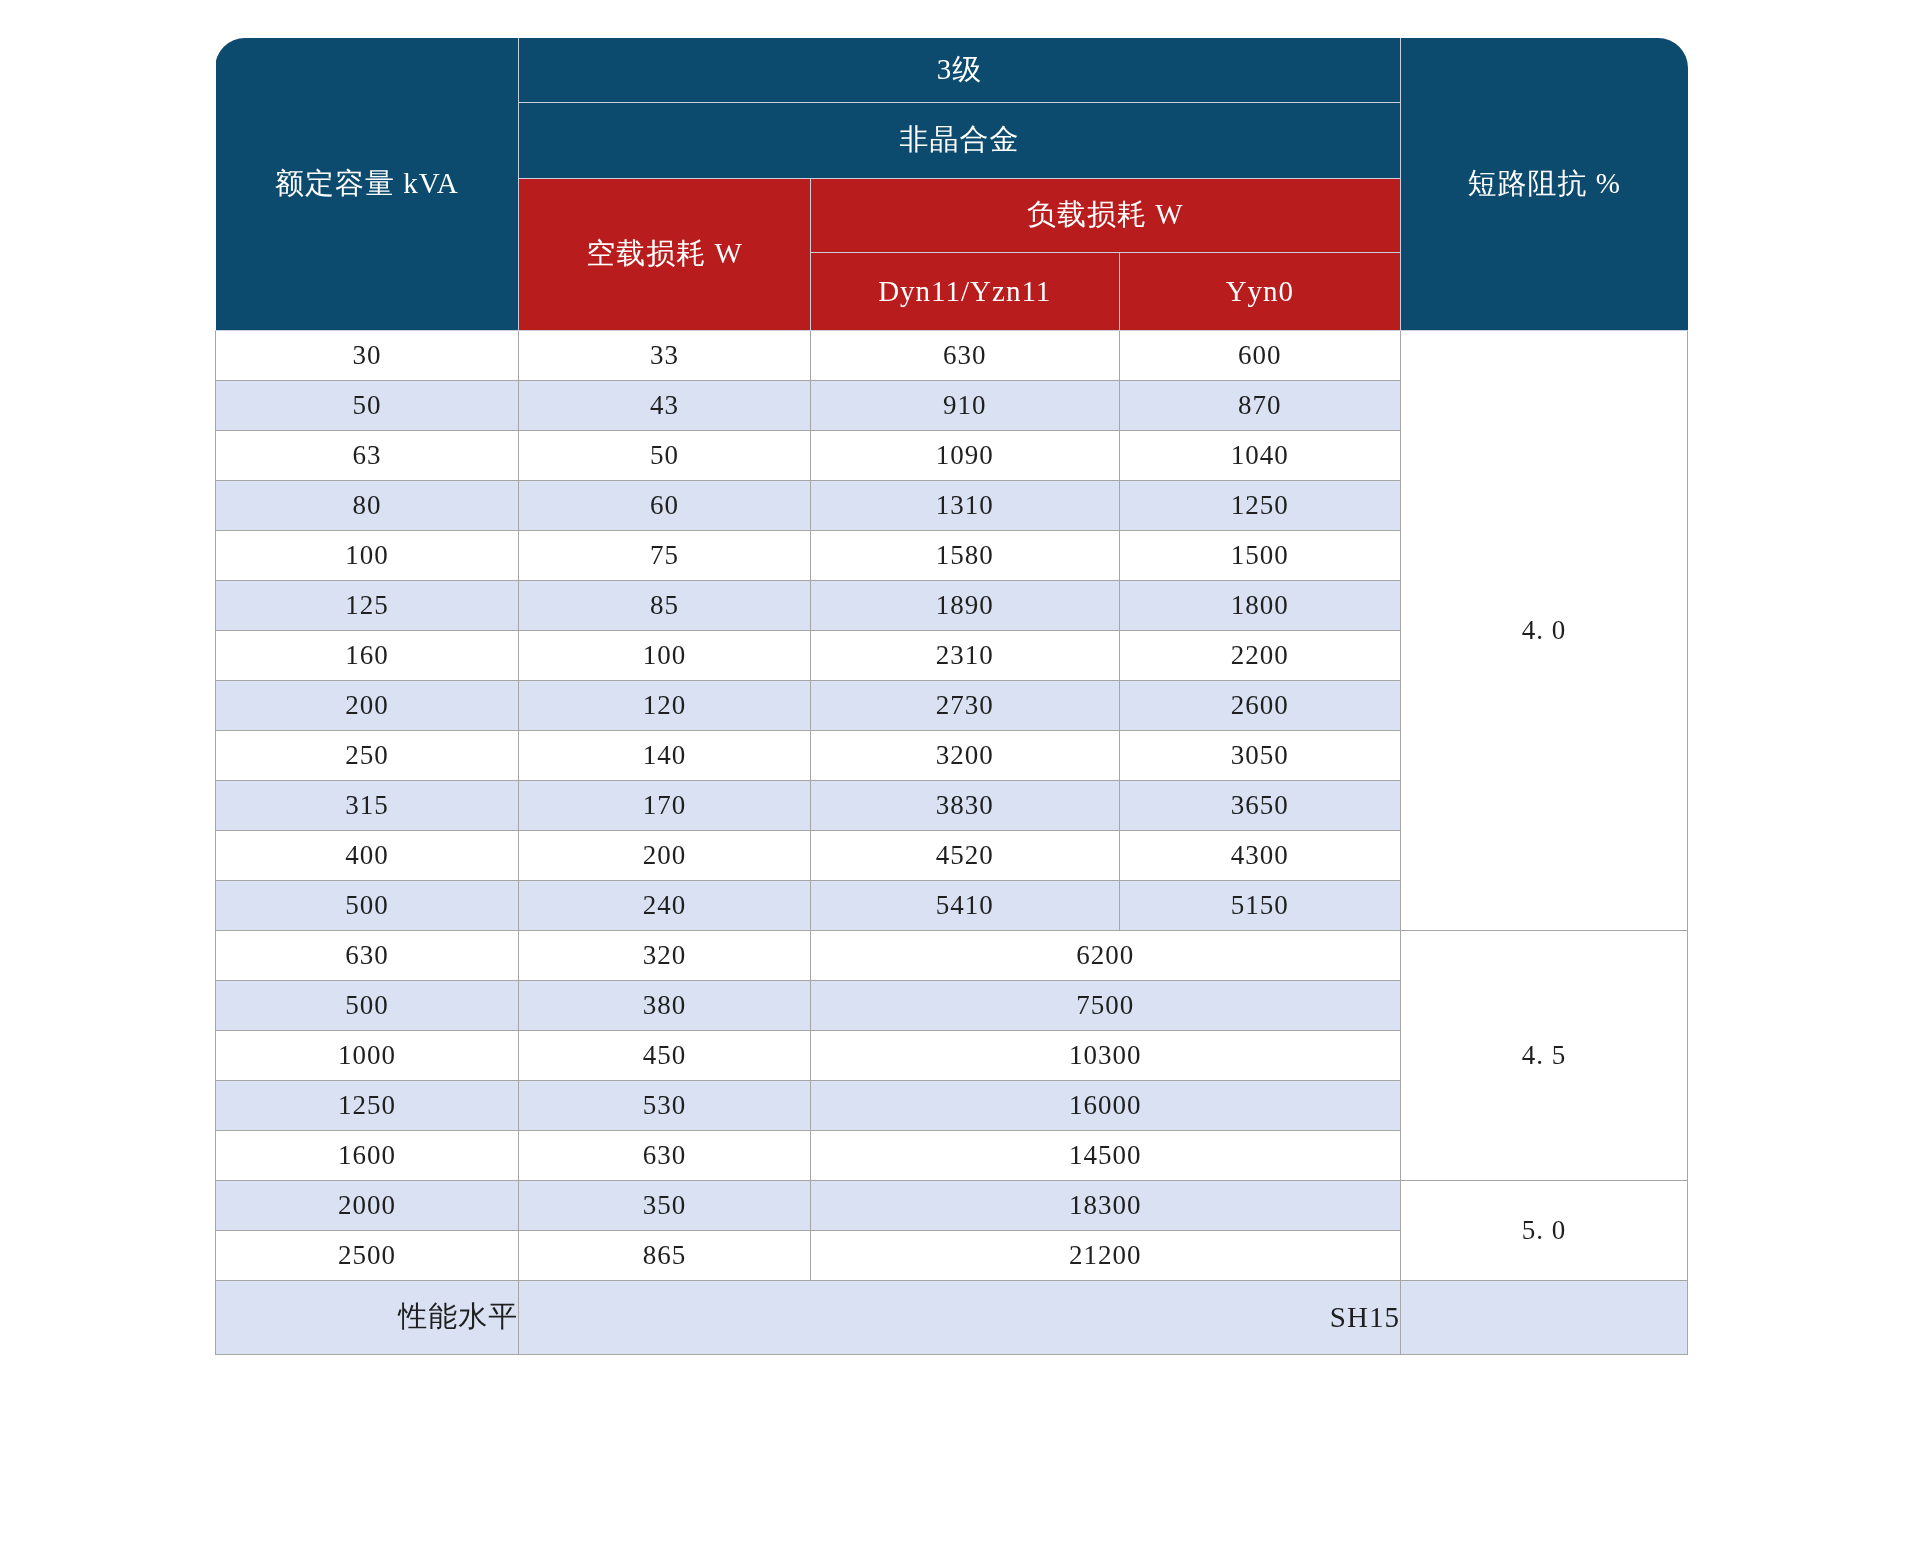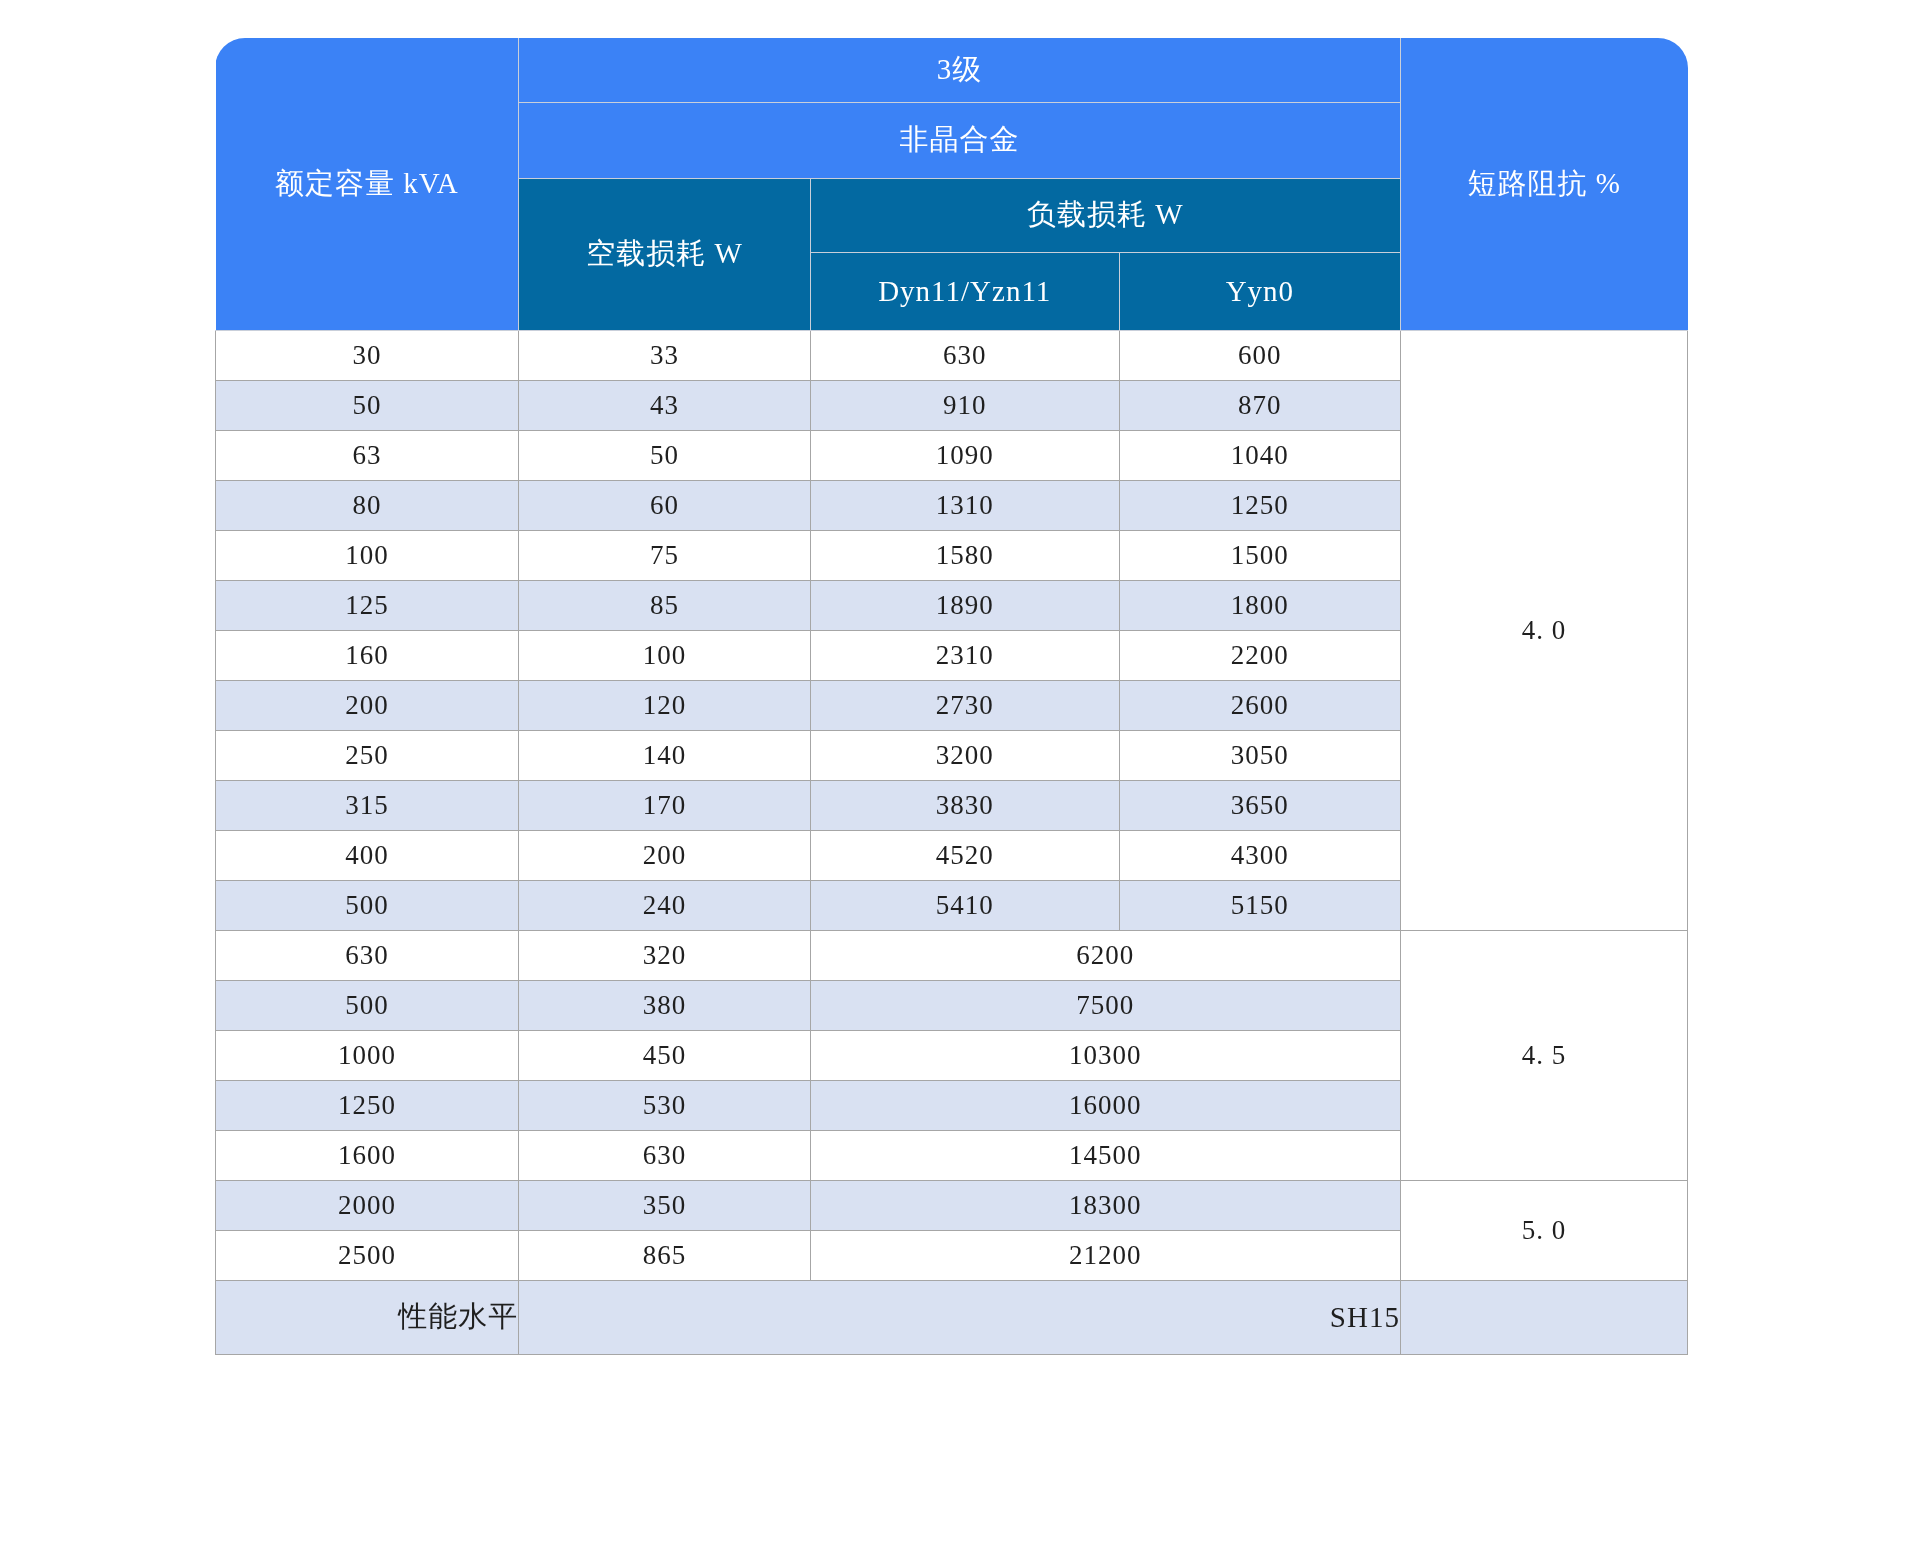--- a/index.html
+++ b/index.html
@@ -26,28 +26,28 @@
     border-collapse: collapse;
     table-layout: fixed;
   }
   th, td {
     text-align: center;
     vertical-align: middle;
     padding: 0;
     letter-spacing: 1px;
   }
   th {
-    background: #3b82f6;
+    background: #0c4a6e;
     color: #ffffff;
     font-weight: normal;
     font-size: 29px;
     border: 1px solid #c9cfda;
   }
   th.sub {
-    background: #0369a1;
+    background: #b91c1c;
   }
   th.no-t { border-top: none; }
   th.no-l { border-left: none; text-align: center; }
   th.no-r { border-right: none; }
   td {
     font-size: 27px;
     color: #1f1f1f;
     border: 1px solid #a6a6a6;
     background: #ffffff;
   }

